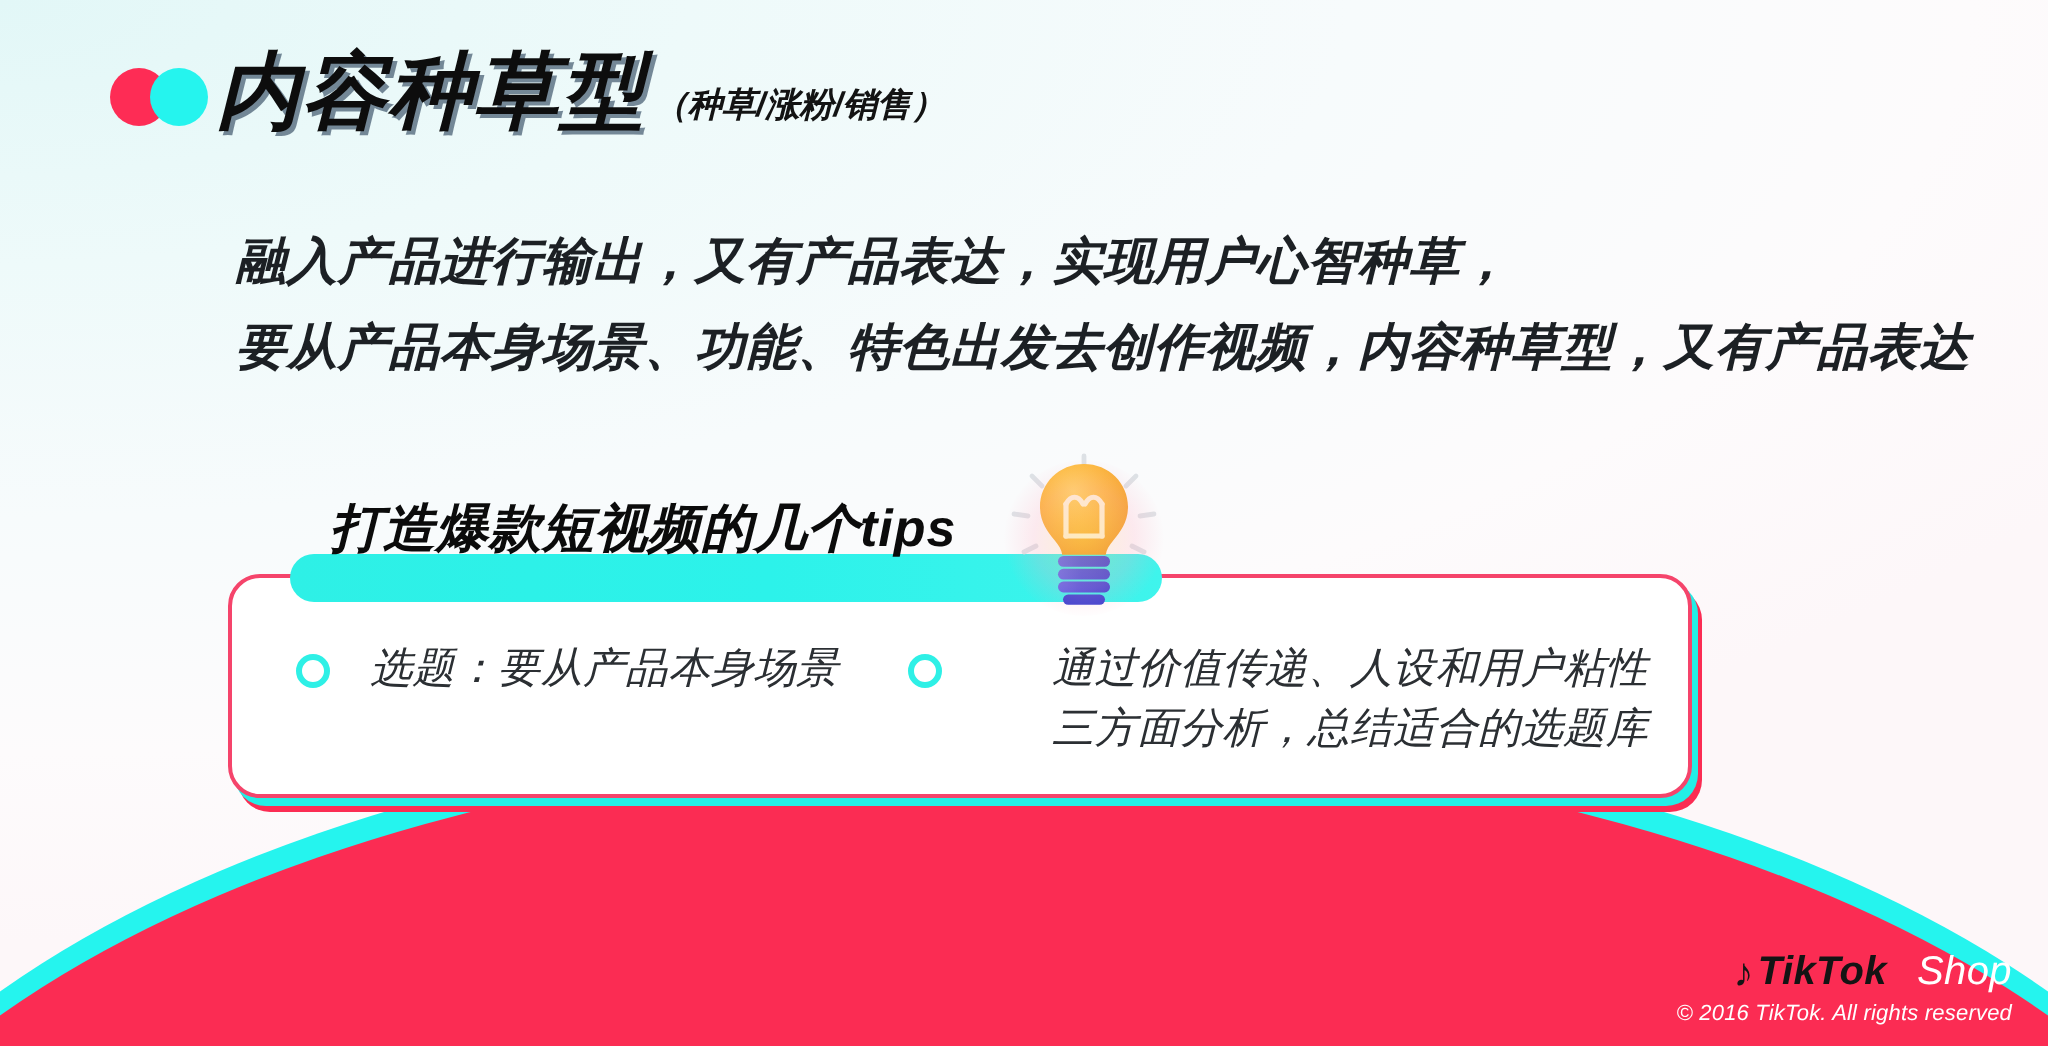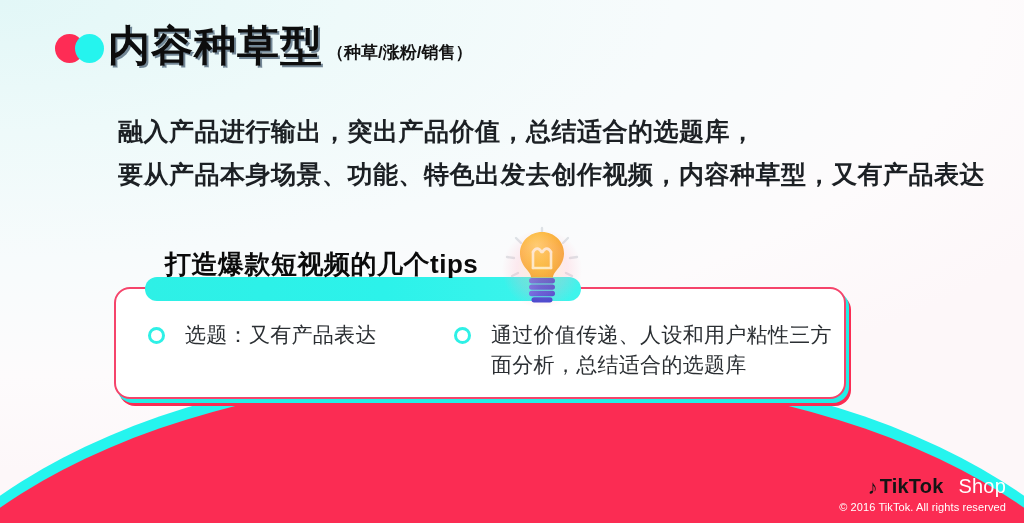--- a/index.html
+++ b/index.html
@@ -5,20 +5,21 @@
   html,body{margin:0;padding:0;}
   body{
     width:1024px;height:523px;overflow:hidden;
     font-family:"Liberation Sans","DejaVu Sans",sans-serif;
     background:#ffffff;
   }
   #slide{
     position:relative;width:1024px;height:523px;overflow:hidden;
     background:
       radial-gradient(120% 90% at 0% 0%, #e2f7f7 0%, #eefafa 28%, #f7fbfc 55%, #fdfbfc 80%, #fdf7f9 100%);
+    font-style: italic;
   }
   
   .wave-layer{position:absolute;left:0;bottom:0;width:1024px;height:210px;overflow:hidden;}
   .wave{position:absolute;left:-12%;width:124%;border-radius:50% 50% 0 0 / 100% 100% 0 0;}
   .wave-cyan{
     height:330px;bottom:-168px;background:#25f4ee;
   }
   .wave-red{
     height:330px;bottom:-180px;background:#fb2c53;
   }
@@ -66,21 +67,21 @@
     background:#ffffff;border:2px solid #f5446b;border-radius:16px;
     box-shadow:3px 4px 0 0 #23eee6, 5px 7px 0 0 #fb2c53;
     z-index:4;
   }
   .tips-inner{
     position:absolute;left:0;top:0;width:100%;height:100%;
     display:flex;align-items:flex-start;padding-top:31px;box-sizing:border-box;
   }
   .tip{display:flex;align-items:flex-start;}
   .tip-1{margin-left:32px;width:300px;}
-  .tip-2{margin-left:6px;width:380px;}
+  .tip-2{margin-left:6px;width:380px;gap:35px;}
   .bullet{
     flex:0 0 auto;width:11px;height:11px;border-radius:50%;
     border:3px solid #2ef0e6;background:#ffffff;margin-top:7px;
   }
   .tip-text{
     margin-left:20px;font-size:21px;color:#2b2f33;line-height:1.45;letter-spacing:.3px;
   }
   
   .footer{position:absolute;right:18px;bottom:10px;text-align:right;z-index:9;}
   .tiktok-logo{
@@ -108,29 +109,29 @@
     <span class="dot red"></span>
     <span class="dot cyan"></span>
   </div>
 
   <div class="title-row">
     <span class="title-main">内容种草型</span>
     <span class="title-sub">（种草/涨粉/销售）</span>
   </div>
 
   <div class="body-copy">
-    <div class="body-line">融入产品进行输出，突出产品价值，总结适合的选题库，</div>
+    <div class="body-line">融入产品进行输出，又有产品表达，实现用户心智种草，</div>
     <div class="body-line">要从产品本身场景、功能、特色出发去创作视频，内容种草型，又有产品表达</div>
   </div>
 
   <div class="tips-card">
     <div class="tips-inner">
       <div class="tip tip-1">
         <span class="bullet"></span>
-        <span class="tip-text">选题：又有产品表达</span>
+        <span class="tip-text">选题：要从产品本身场景</span>
       </div>
       <div class="tip tip-2">
         <span class="bullet"></span>
         <span class="tip-text">通过价值传递、人设和用户粘性三方面分析，总结适合的选题库</span>
       </div>
     </div>
   </div>
 
   <div class="section-head">
     <div class="head-bar"></div>

